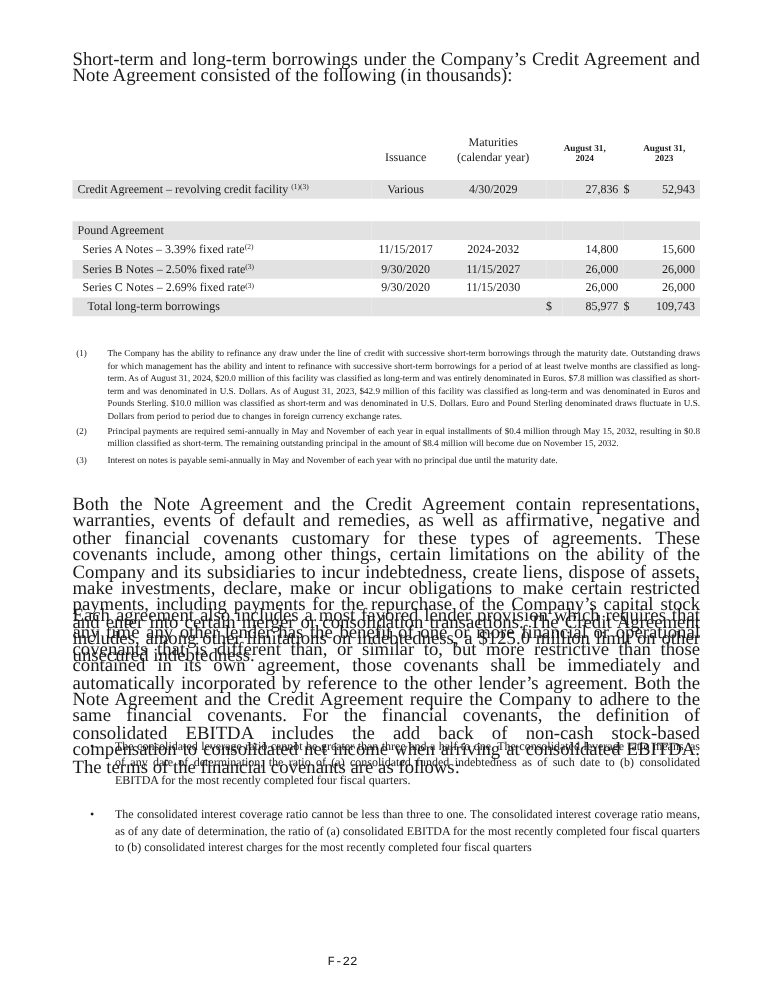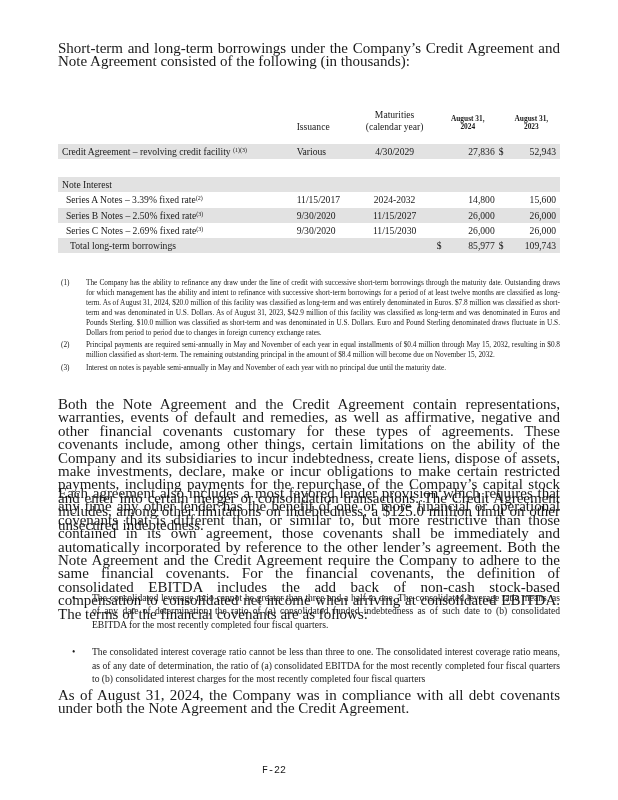--- a/index.html
+++ b/index.html
@@ -18,21 +18,21 @@
       position: absolute; left: 58px; top: 84px; width: 502px;
       border-collapse: collapse; font-size: 9.6px;
     }
     table.borrow td, table.borrow th { padding: 0; height: 15.2px; vertical-align: middle; white-space: nowrap; }
     table.borrow th { font-weight: normal; vertical-align: bottom; line-height: 11.4px; }
     th.hdr-bold { font-weight: bold !important; font-size: 7.4px; line-height: 8.6px !important; }
     tr.shade td { background: #e2e2e2; }
     tr.hdr th { padding-bottom: 12px; height: 48px; }
     tr.spacer td { height: 18px; }
     .c-label { width: 236px; text-align: left; padding-left: 4px !important; }
-    .c-iss { width: 58px; text-align: left; }
+    .c-iss { width: 58px; text-align: center; }
     .c-mat { width: 74px; text-align: center; }
     .c-d1 { width: 14px; text-align: left; }
     .c-v1 { width: 46px; text-align: right; padding-right: 4px !important; }
     .c-d2 { width: 14px; text-align: left; }
     .c-v2 { width: 46px; text-align: right; padding-right: 4px !important; }
     .indent1 { padding-left: 8px !important; }
     .indent2 { padding-left: 12px !important; }
     sup { font-size: 6px; vertical-align: 3px; line-height: 0; }
     .footnotes { position: absolute; left: 86px; top: 278px; width: 474px; font-size: 7.3px; line-height: 9.9px; }
     .fn { position: relative; margin: 0 0 3px 0; text-align: justify; }
@@ -70,21 +70,21 @@
       <td class="c-v1">27,836</td>
       <td class="c-d2">$</td>
       <td class="c-v2">52,943</td>
     </tr>
 
     <tr class="spacer">
           <td colspan="7"></td>
         </tr>
 
     <tr class="shade">
-      <td class="c-label">Note Interest</td>
+      <td class="c-label">Pound Agreement</td>
       <td class="c-iss"></td>
       <td class="c-mat"></td>
       <td class="c-d1"></td>
       <td class="c-v1"></td>
       <td class="c-d2"></td>
       <td class="c-v2"></td>
     </tr>
 
     <tr>
       <td class="c-label indent1"><span>Series A Notes – 3.39% fixed rate</span><sup>(2)</sup></td>
@@ -153,17 +153,16 @@
     <p class="bullet">
       <span class="dot">•</span>
       <span>The consolidated leverage ratio cannot be greater than three and a half to one. The consolidated leverage ratio means, as of any date of determination, the ratio of (a) consolidated funded indebtedness as of such date to (b) consolidated EBITDA for the most recently completed four fiscal quarters.</span>
     </p>
     <p class="bullet">
       <span class="dot">•</span>
       <span>The consolidated interest coverage ratio cannot be less than three to one. The consolidated interest coverage ratio means, as of any date of determination, the ratio of (a) consolidated EBITDA for the most recently completed four fiscal quarters to (b) consolidated interest charges for the most recently completed four fiscal quarters</span>
     </p>
   </div>
 
-  <p class="para p-compl">As of August 31, 2024, the Company was in compliance with all debt covenants under both the Note Agreement and the Credit Agreement.</p>
 
   <div class="footer">F-22</div>
 
 </div>
 
 </body></html>

